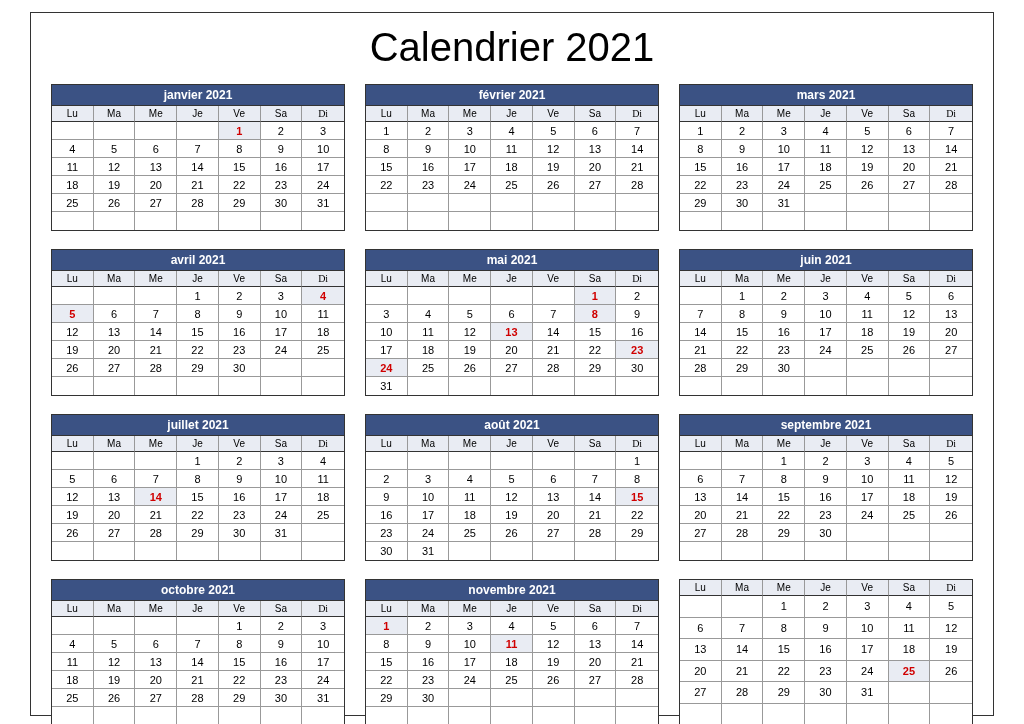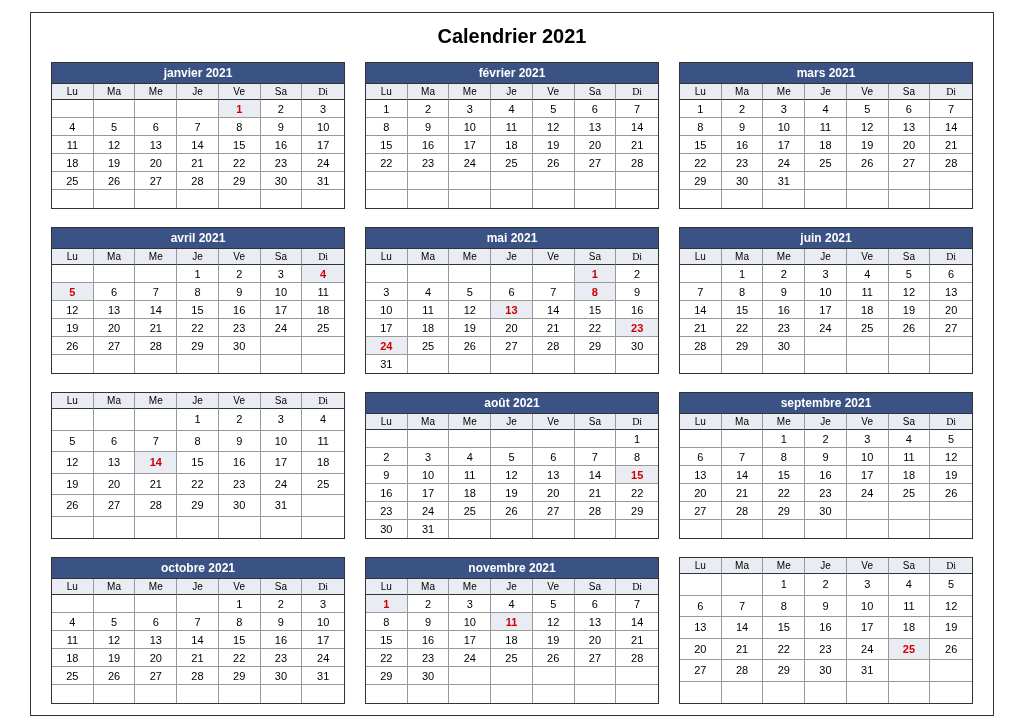--- a/index.html
+++ b/index.html
@@ -14,22 +14,22 @@
   .page {
     border: 1px solid #333;
     width: 100%;
     height: 100%;
     padding: 12px 20px 8px 20px;
     display: flex;
     flex-direction: column;
   }
   h1 {
     text-align: center;
-    font-size: 20px;
-    font-weight: bold;
+    font-size: 40px;
+    font-weight: normal;
     margin-bottom: 14px;
   }
   .months-grid {
     flex: 1;
     display: grid;
     grid-template-columns: repeat(3, 1fr);
     grid-template-rows: repeat(3, 1fr);
     gap: 18px 20px;
   }
   .month {
@@ -490,20 +490,21 @@
             <div class="day"></div>
             <div class="day"></div>
             <div class="day"></div>
             <div class="day"></div>
             <div class="day"></div>
             <div class="day"></div>
           </div>
         </div>
       </div>
       <div class="month">
+        <div class="month-header">juillet 2021</div>
         <div class="weekday-row">
           <div class="weekday">Lu</div>
           <div class="weekday">Ma</div>
           <div class="weekday">Me</div>
           <div class="weekday">Je</div>
           <div class="weekday">Ve</div>
           <div class="weekday">Sa</div>
           <div class="weekday">Di</div>
         </div>
         <div class="weeks">

